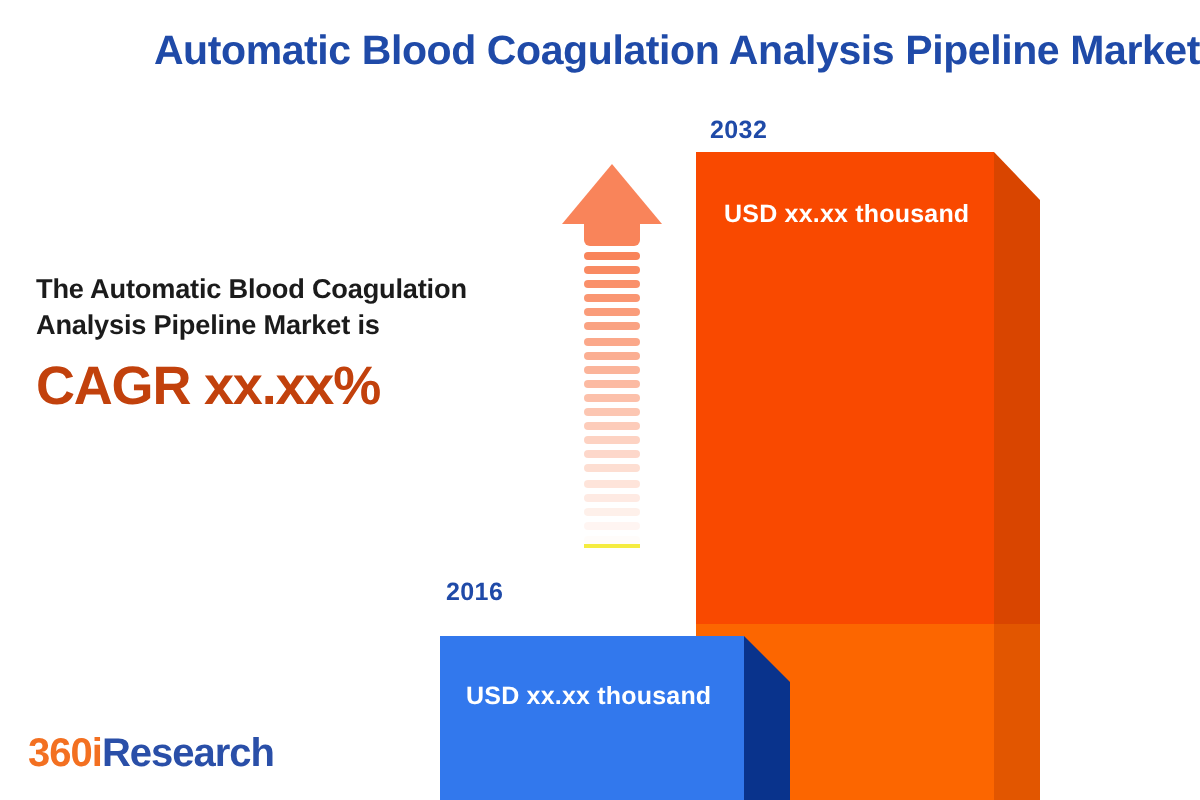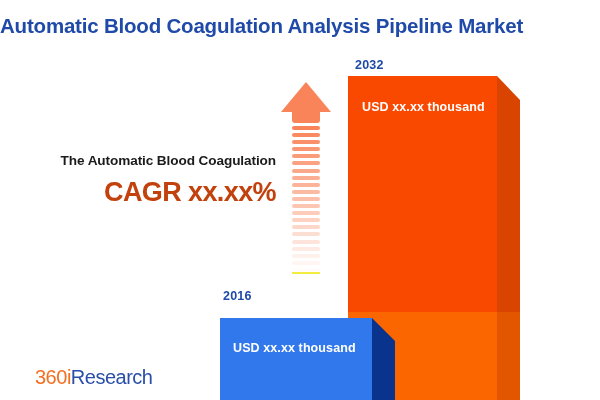--- a/index.html
+++ b/index.html
@@ -19,21 +19,21 @@
     background: #ffffff;
     overflow: hidden;
   }
 
   
   .title {
     position: absolute;
     left: 0;
     top: 14px;
     width: 600px;
-    text-align: left;
+    text-align: right;
     font-size: 20.5px;
     font-weight: bold;
     letter-spacing: -0.2px;
     color: #1f4aa8;
     white-space: nowrap;
   }
 
   
   .bar-2032-wrap {
     position: absolute;
@@ -190,23 +190,23 @@
     width: 28px;
     height: 1.6px;
     background: #f2e600;
     opacity: .75;
   }
 
   
   .statement {
     position: absolute;
     left: 18px;
-    top: 152px;
+    top: 136px;
     width: 258px;
-    text-align: right;
+    text-align: left;
   }
   .statement-line {
     font-size: 13.6px;
     font-weight: bold;
     color: #1b1b1b;
     line-height: 17.5px;
     letter-spacing: -0.1px;
   }
   .cagr {
     margin-top: 7px;
@@ -216,24 +216,23 @@
     letter-spacing: -0.6px;
     line-height: 30px;
   }
 
   
   .logo {
     position: absolute;
     left: 14px;
     top: 366px;
     font-size: 20px;
-    font-weight: normal;
+    font-weight: bold;
     letter-spacing: -0.5px;
     white-space: nowrap;
-    margin-left: 21px;
   }
   .logo-360 { color: #f37021; }
   .logo-i   { color: #f37021; }
   .logo-research { color: #2a4fa8; }
 </style>
 </head>
 <body>
 
 <div id="infographic">
 
@@ -274,20 +273,21 @@
         <div class="arrow-stripe" style="opacity: 0.126;"></div>
         <div class="arrow-stripe" style="opacity: 0.077;"></div>
         <div class="arrow-stripe" style="opacity: 0.029;"></div>
         <div class="arrow-stripe" style="opacity: 0;"></div>
       </div>
     <div class="arrow-yellow-line"></div>
   </div>
 
   <div class="statement">
     <div class="statement-line">The Automatic Blood Coagulation</div>
+    <div class="statement-line">Analysis Pipeline Market is</div>
     <div class="cagr">CAGR xx.xx%</div>
   </div>
 
   <div class="year-2024">2016</div>
 
   <div class="bar-2024-wrap">
     <div class="bar-2024-side"></div>
     <div class="bar-2024-front"></div>
     <div class="bar-2024-label">USD xx.xx thousand</div>
   </div>

